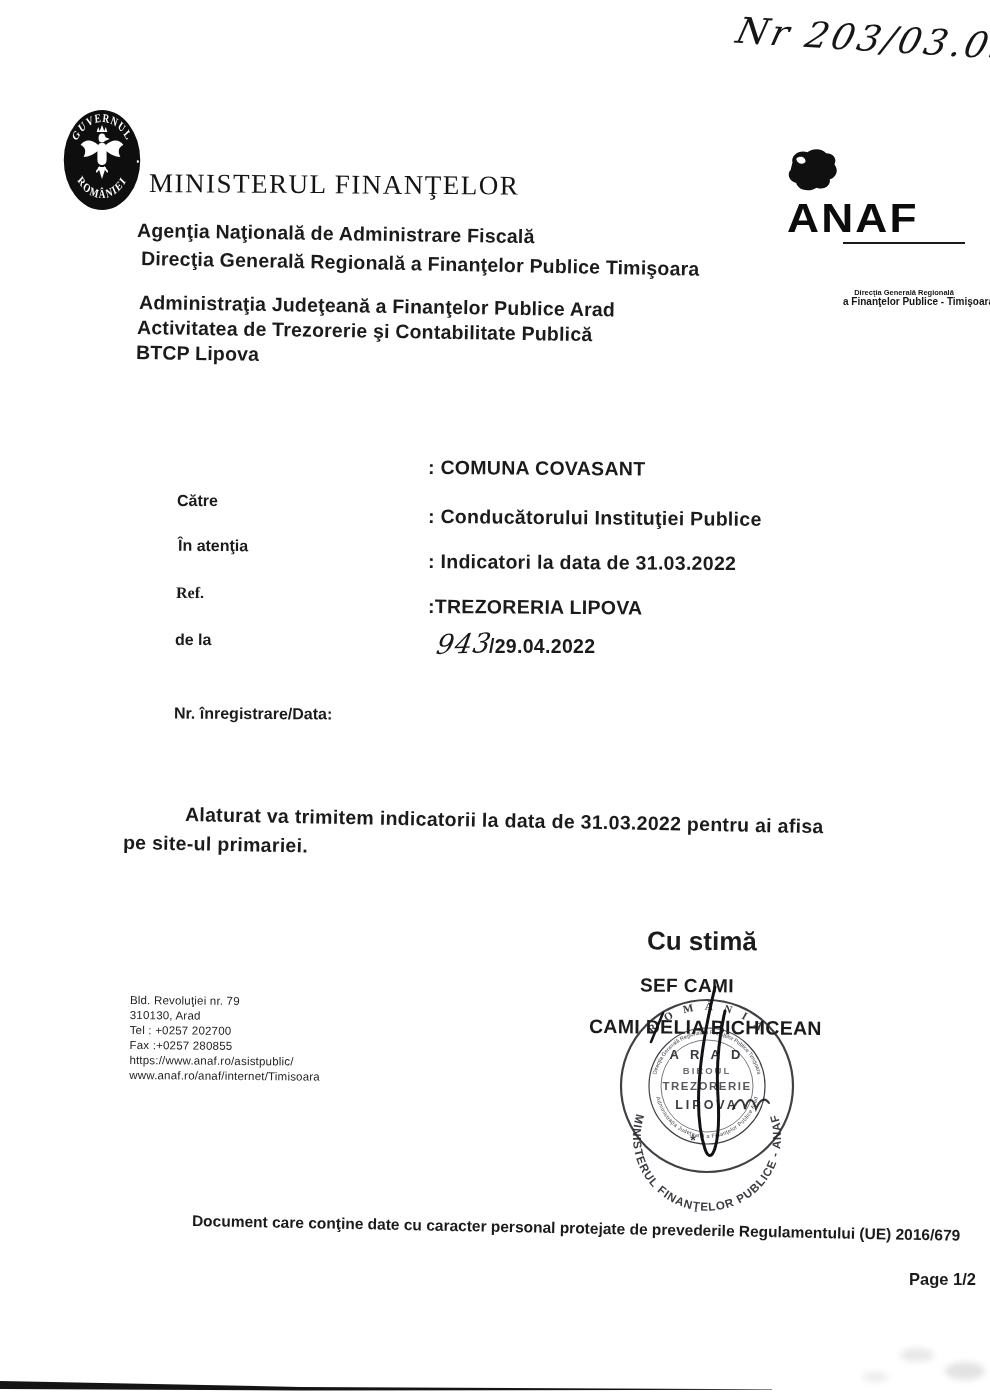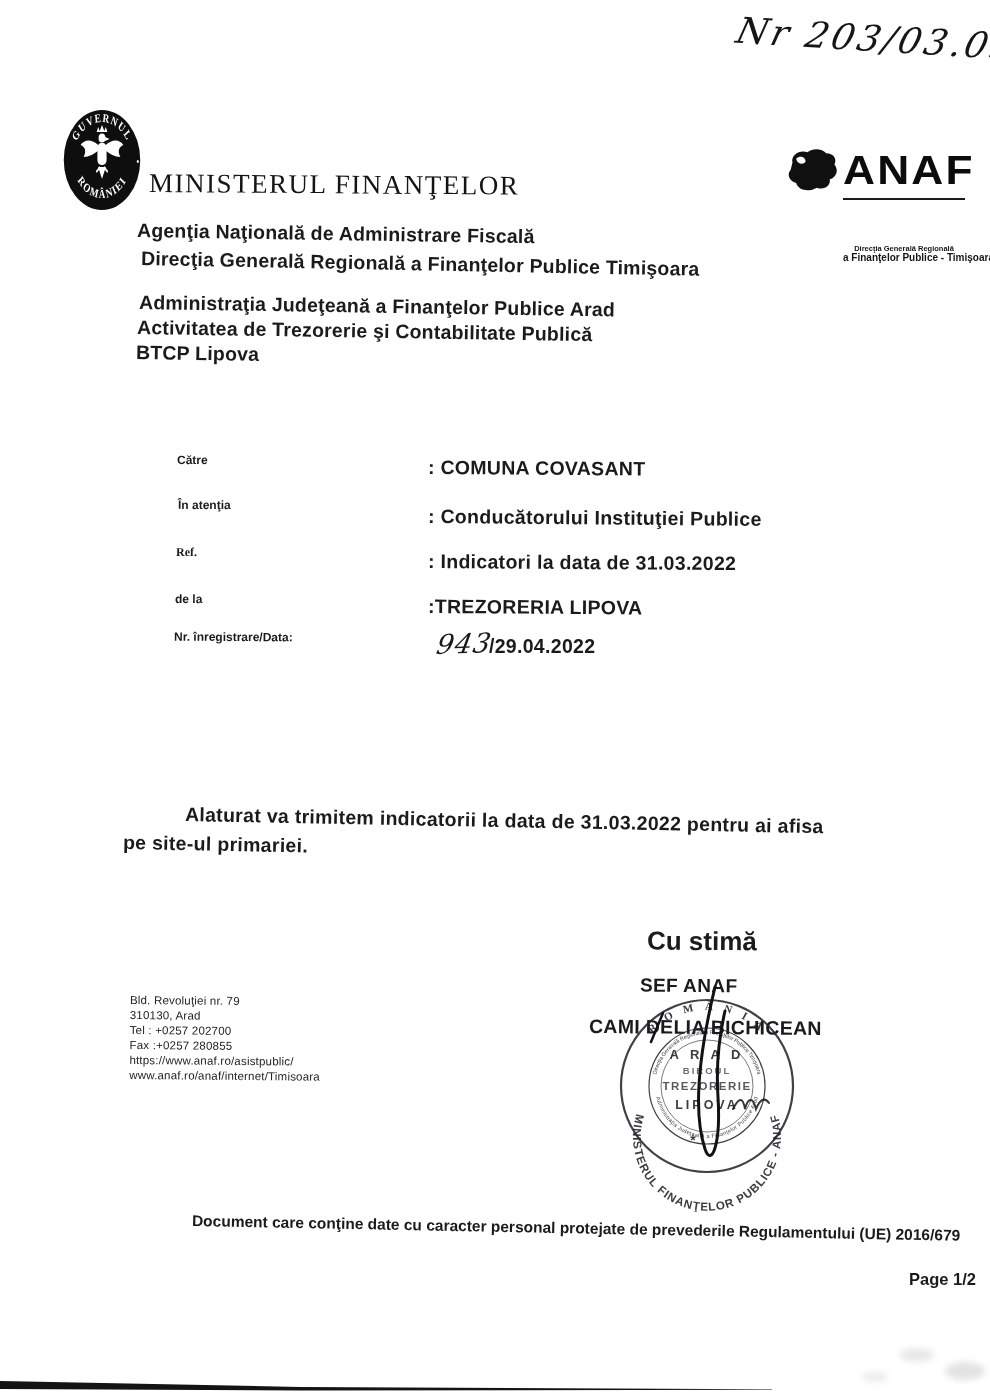--- a/index.html
+++ b/index.html
@@ -2,21 +2,21 @@
 <html style="--ink: #1b1b1b;"><head>
 <meta charset="utf-8">
 <style>
   html,body{margin:0;padding:0;background:#e8e8e8;}
   :root{--ink:#1b1b1b;}
   #page{position:relative;width:990px;height:1400px;background:#ffffff;overflow:hidden;
         font-family:"Liberation Sans",sans-serif;color:var(--ink);}
   .t{position:absolute;white-space:nowrap;color:var(--ink);}
   .b{font-weight:700;}
   .hand{font-family:"DejaVu Serif",serif;font-style:italic;}
-  .lbl{font-size:12px;font-weight:700;}
+  .lbl{font-size:16px;font-weight:700;margin-top:39px;}
   .val{font-size:19.5px;font-weight:700;letter-spacing:.3px;}
   .agency{font-size:19.5px;font-weight:700;letter-spacing:.2px;}
   .contact-line{font-size:11.5px;line-height:15px;letter-spacing:.2px;color:#232323;}
   svg{overflow:visible;}
   .smudge{position:absolute;background:#9a9a9a;border-radius:50%;filter:blur(3px);}
 </style>
 </head>
 <body>
 
 <div id="page">
@@ -46,21 +46,21 @@
       <rect x="45" y="34" width="12" height="22" rx="5"></rect>
       <path d="M 46 58 L 51 70 L 56 58 Z"></path>
       <path d="M 43 62 L 48 57 L 49 59 L 44 64 Z"></path>
       <path d="M 59 62 L 54 57 L 53 59 L 58 64 Z"></path>
     </g>
   </svg>
 
   <div class="t" style="left:149px;top:168px;font-family:'Liberation Serif',serif;font-size:27px;letter-spacing:1.5px;transform:rotate(0.4deg);transform-origin:left center;color:#141414;">MINISTERUL FINANŢELOR</div>
 
   <div class="t" style="left:785px;top:144px;width:190px;">
-    <div style="display:flex;align-items:center;">
+    <div style="display:flex;align-items:flex-start;flex-direction:column;">
       <svg width="56" height="52" viewBox="0 0 60 52" style="flex:0 0 auto;">
         <path d="M 8 18 C 6 10 16 4 24 7 C 30 2 40 3 44 8 C 52 8 56 14 53 20 C 58 26 55 34 48 36 C 49 43 42 48 34 45 C 26 50 14 48 12 40 C 4 38 2 30 6 26 Z" fill="#101010"></path>
         <path d="M 12 14 C 16 10 22 12 22 17 C 20 21 13 20 12 14 Z" fill="#ffffff"></path>
       </svg>
       <span style="font-size:41px;font-weight:700;letter-spacing:2px;line-height:44px;color:#0c0c0c;transform:scaleX(1.08);transform-origin:left;display:inline-block;margin-left:2px;">ANAF</span>
     </div>
     <div style="height:1.5px;background:#1a1a1a;margin:2px 0 2px 58px;width:122px;"></div>
     <div style="margin-left:58px;width:122px;text-align:center;margin-top:44px;">
       <div style="font-size:7.5px;font-weight:700;line-height:9px;color:#161616;">Direcţia Generală Regională</div>
       <div style="font-size:10px;font-weight:700;line-height:9px;color:#161616;">a Finanţelor Publice - Timişoara</div>
@@ -79,29 +79,29 @@
 
   <div class="t lbl" style="left:178px;top:498px;transform:rotate(0.3deg);">În atenţia</div>
   <div class="t val" style="left:428px;top:505px;transform:rotate(0.5deg);transform-origin:left center;">: Conducătorului Instituţiei Publice</div>
 
   <div class="t lbl" style="left:176px;top:545px;transform:rotate(0.3deg);font-family:Liberation Serif, serif;">Ref.</div>
   <div class="t val" style="left:428px;top:550px;transform:rotate(0.4deg);transform-origin:left center;">: Indicatori  la data de  31.03.2022</div>
 
   <div class="t lbl" style="left:175px;top:592px;transform:rotate(0.3deg);">de la</div>
   <div class="t val" style="left:428px;top:595px;transform:rotate(0.4deg);transform-origin:left center;">:TREZORERIA LIPOVA</div>
 
-  <div class="t lbl" style="left:174px;top:630px;transform:rotate(0.3deg);">Nr. înregistrare/Data:</div>
+  <div class="t lbl" style="left:174px;top:666px;transform:rotate(0.3deg);">Nr. înregistrare/Data:</div>
   <div class="t hand" style="left:437px;top:628px;font-size:27px;letter-spacing:1px;transform:rotate(-2deg) skewX(-12deg);color:#18181c;">943</div>
   <div class="t val" style="left:489px;top:635px;">/29.04.2022</div>
 
   <div class="t val" style="left:185px;top:803px;transform:rotate(1.1deg);transform-origin:left center;">Alaturat va trimitem indicatorii  la data de 31.03.2022 pentru ai afisa</div>
   <div class="t val" style="left:123px;top:831px;transform:rotate(1.1deg);transform-origin:left center;">pe  site-ul primariei.</div>
 
   <div class="t b" style="left:647px;top:926px;font-size:26px;transform:rotate(0.4deg);">Cu stimă</div>
-  <div class="t b" style="left:640px;top:975px;font-size:19px;letter-spacing:.4px;transform:rotate(0.5deg);">SEF ANAF</div>
+  <div class="t b" style="left:640px;top:975px;font-size:19px;letter-spacing:.4px;transform:rotate(0.5deg);">SEF CAMI</div>
   <div class="t b" style="left:589px;top:1016px;font-size:19.5px;letter-spacing:.3px;transform:rotate(0.5deg);z-index:1;">CAMI DELIA BICHICEAN</div>
 
   <div class="t" style="left:130px;top:993px;transform:rotate(0.5deg);transform-origin:left top;">
     <div class="contact-line">Bld. Revoluţiei nr. 79</div>
     <div class="contact-line">310130, Arad</div>
     <div class="contact-line">Tel : +0257 202700</div>
     <div class="contact-line">Fax :+0257 280855</div>
     <div class="contact-line">https://www.anaf.ro/asistpublic/</div>
     <div class="contact-line">www.anaf.ro/anaf/internet/Timisoara</div>
   </div>

